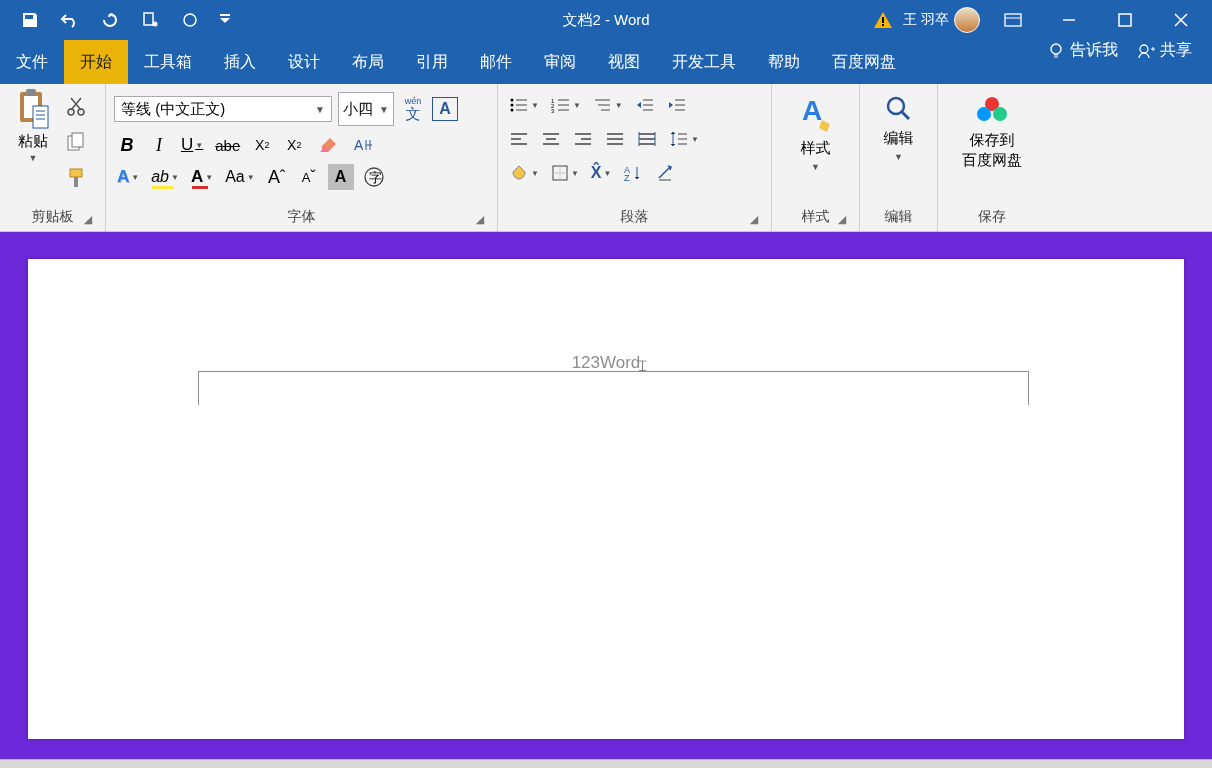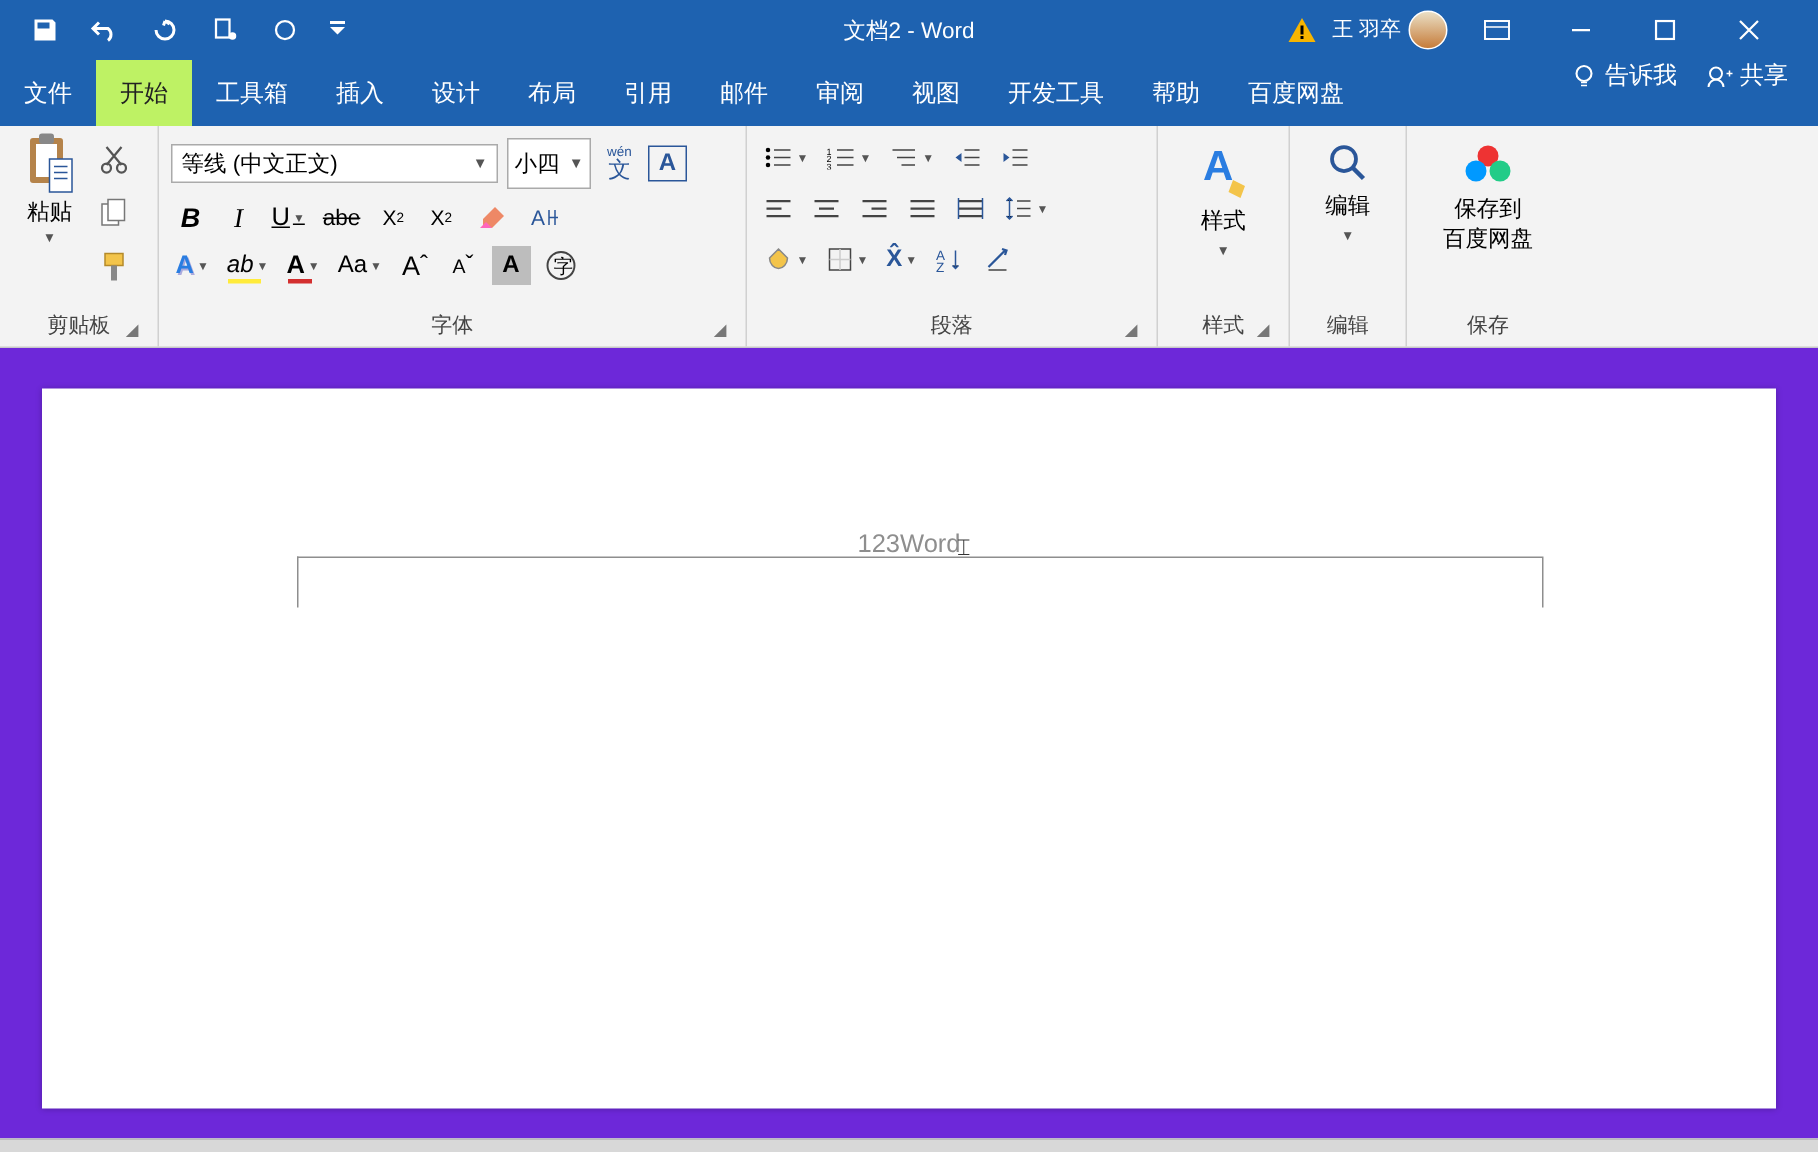--- a/index.html
+++ b/index.html
@@ -3,29 +3,29 @@
 <meta charset="utf-8">
 <style>
 * { margin: 0; padding: 0; box-sizing: border-box; font-family: "Microsoft YaHei", "SimSun", sans-serif; user-select: none; }
 body { width: 1212px; height: 768px; background: #f0f0f0; overflow: hidden; }
 
 
 .title-bar { height: 40px; background: #1e62b0; display: flex; align-items: center; color: #fff; position: relative; }
 .qat { display: flex; align-items: center; gap: 16px; padding-left: 18px; }
 .qat .qat-btn { width: 24px; height: 24px; display: flex; align-items: center; justify-content: center; color: #fff; }
 .title-text { position: absolute; left: 50%; transform: translateX(-50%); font-size: 15px; }
-.title-right { margin-left: auto; display: flex; align-items: center; gap: 10px; padding-right: 23px; }
+.title-right { margin-left: auto; display: flex; align-items: center; gap: 10px; padding-right: 8px; }
 .user { display: flex; align-items: center; gap: 5px; font-size: 14px; }
 .avatar { width: 26px; height: 26px; border-radius: 50%; background: linear-gradient(#eadfc5, #c67c3a); border: 1px solid #fff; }
 .win-btn { width: 46px; height: 32px; display: flex; align-items: center; justify-content: center; }
 
 
 .menu-bar { height: 44px; background: #1e62b0; display: flex; align-items: stretch; color: #fff; }
 .menu-item { padding: 0 16px; display: flex; align-items: center; font-size: 16px; cursor: pointer; }
-.menu-item.active { background: #bef264; color: #222; text-align: right; }
+.menu-item.active { background: #eab308; color: #222; text-align: right; }
 .menu-right { margin-left: auto; display: flex; align-items: flex-start; gap: 20px; padding-right: 20px; font-size: 16px; }
 .bulb { width: 16px; height: 16px; display: inline-block; }
 
 
 .ribbon { height: 148px; background: #f3f3f3; border-bottom: 1px solid #c8c8c8; display: flex; }
 .group { border-right: 1px solid #d0d0d0; padding: 4px 8px 0 8px; display: flex; flex-direction: column; position: relative; }
 .group-body { flex: 1; display: flex; align-items: flex-start; gap: 6px; }
 .group-label { text-align: center; font-size: 14px; color: #444; padding: 3px 0 5px; position: relative; }
 .group-label .launcher { position: absolute; right: 2px; bottom: 4px; width: 14px; height: 14px; font-size: 11px; color: #777; }
 

